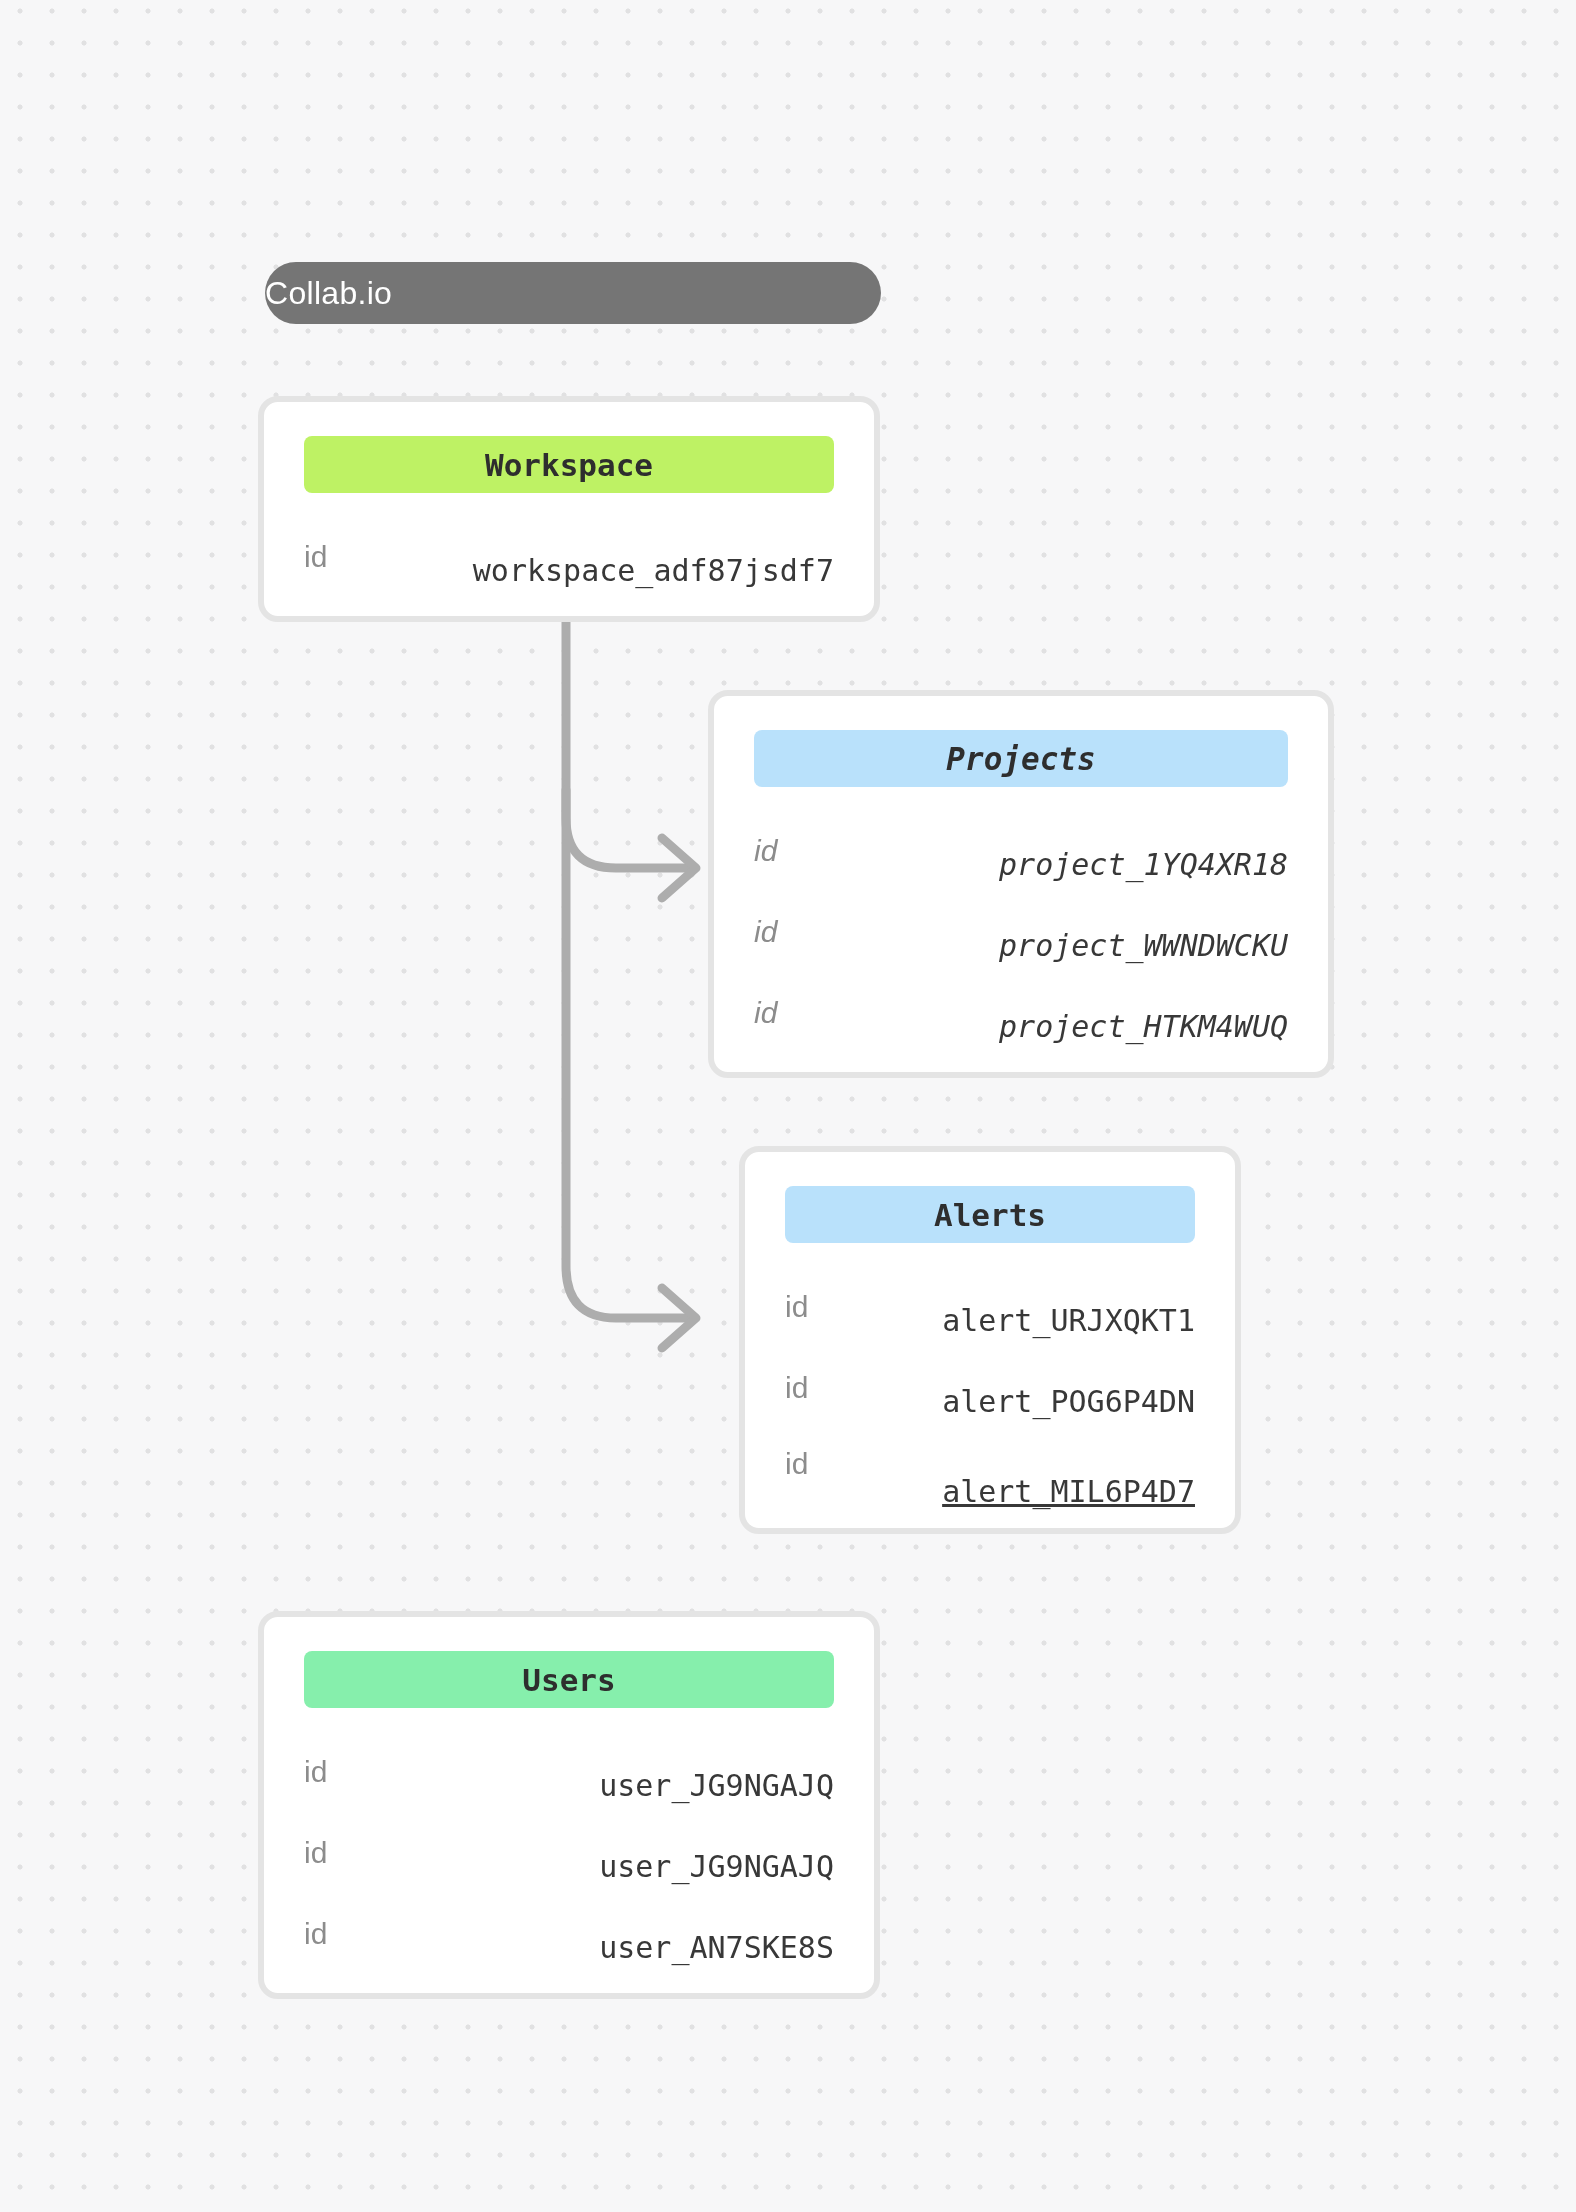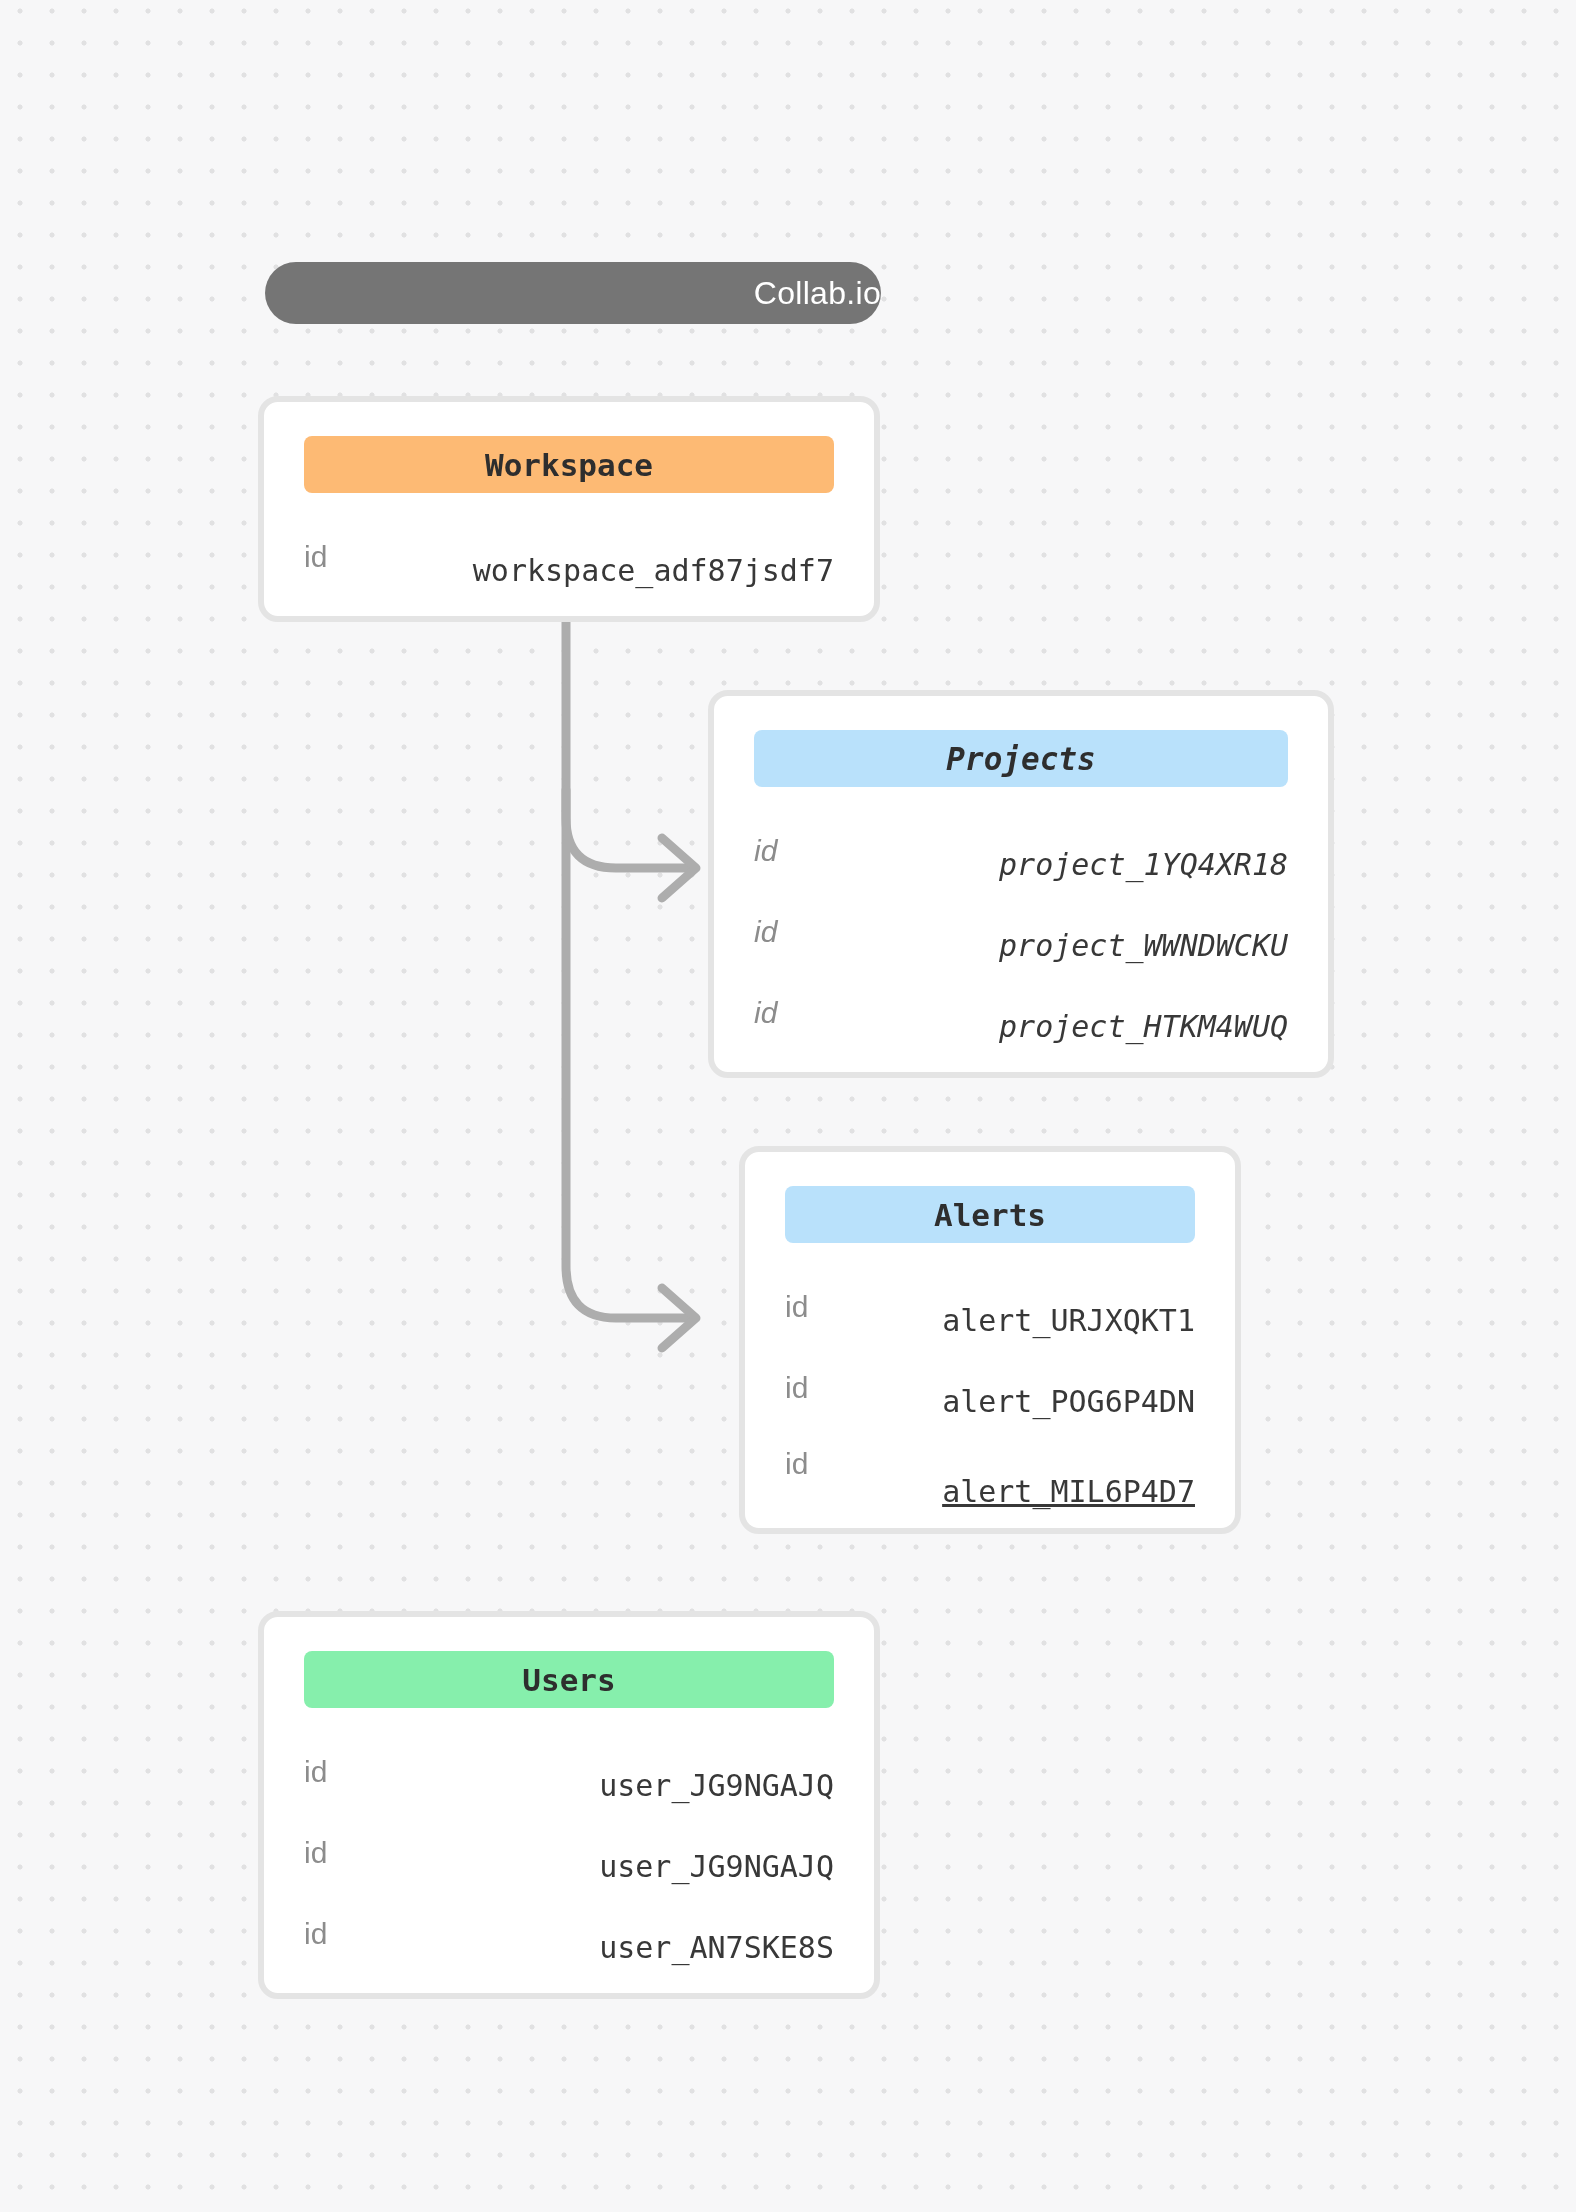--- a/index.html
+++ b/index.html
@@ -23,21 +23,21 @@
   .title-pill {
     position: absolute;
     left: 265px;
     top: 262px;
     width: 616px;
     height: 62px;
     background: #757575;
     border-radius: 31px;
     display: flex;
     align-items: center;
-    justify-content: flex-end;
+    justify-content: flex-start;
     color: #ffffff;
     font-size: 32px;
     letter-spacing: 0.3px;
   }
 
   
   .card {
     position: absolute;
     box-sizing: border-box;
     background: #ffffff;
@@ -54,21 +54,21 @@
     height: 57px;
     border-radius: 8px;
     display: flex;
     align-items: center;
     justify-content: center;
     font-family: "DejaVu Sans Mono", monospace;
     font-weight: 700;
     font-size: 31px;
     color: #2e2e2e;
   }
-  .hdr-purple { background: #fdba74; }
+  .hdr-purple { background: #bef264; }
   .hdr-blue   { background: #b9e1fb; }
   .hdr-green  { background: #86efac; }
 
   .row {
     display: flex;
     align-items: center;
     justify-content: space-between;
     height: 58px;
     margin-top: 23px;
   }

